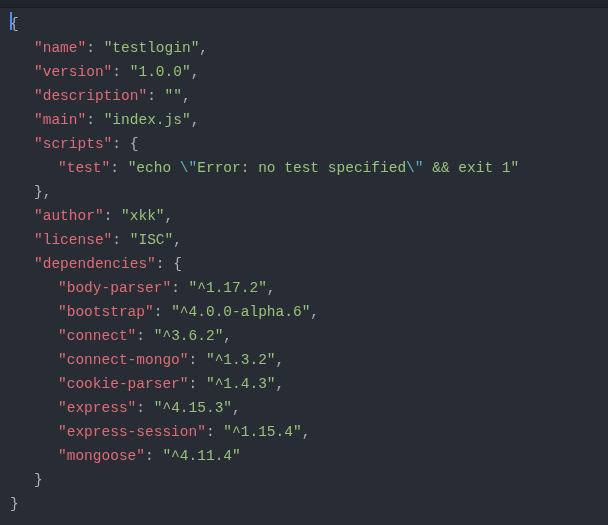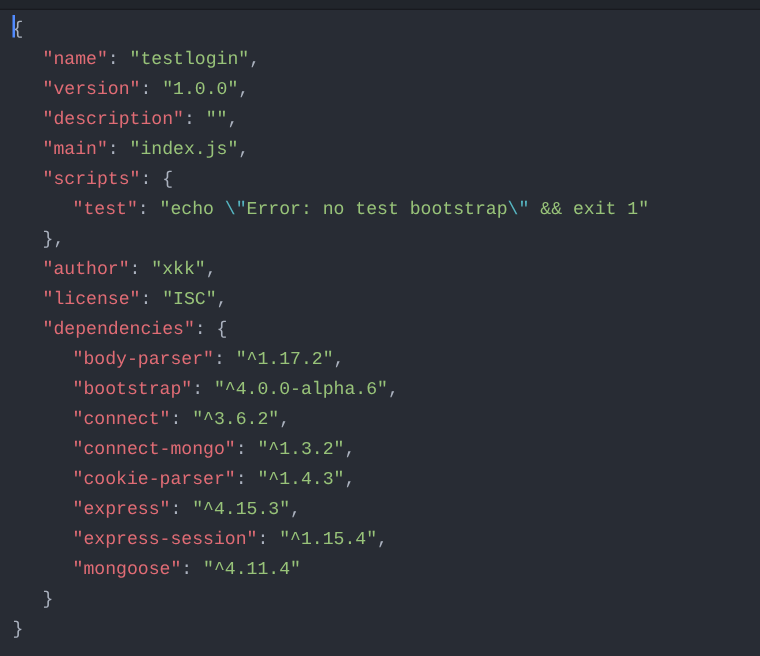--- a/index.html
+++ b/index.html
@@ -52,21 +52,21 @@
   <div class="line i1"><span class="k">"name"</span><span class="p">: </span><span class="s">"testlogin"</span><span class="p">,</span></div>
 
   <div class="line i1"><span class="k">"version"</span><span class="p">: </span><span class="s">"1.0.0"</span><span class="p">,</span></div>
 
   <div class="line i1"><span class="k">"description"</span><span class="p">: </span><span class="s">""</span><span class="p">,</span></div>
 
   <div class="line i1"><span class="k">"main"</span><span class="p">: </span><span class="s">"index.js"</span><span class="p">,</span></div>
 
   <div class="line i1"><span class="k">"scripts"</span><span class="p">: </span><span class="p">{</span></div>
 
-  <div class="line i2"><span class="k">"test"</span><span class="p">: </span><span class="s">"echo </span><span class="e">\"</span><span class="s">Error: no test bootstrap</span><span class="e">\"</span><span class="s"> &amp;&amp; exit 1"</span></div>
+  <div class="line i2"><span class="k">"test"</span><span class="p">: </span><span class="s">"echo </span><span class="e">\"</span><span class="s">Error: no test specified</span><span class="e">\"</span><span class="s"> &amp;&amp; exit 1"</span></div>
 
   <div class="line i1"><span class="p">}</span><span class="p">,</span></div>
 
   <div class="line i1"><span class="k">"author"</span><span class="p">: </span><span class="s">"xkk"</span><span class="p">,</span></div>
 
   <div class="line i1"><span class="k">"license"</span><span class="p">: </span><span class="s">"ISC"</span><span class="p">,</span></div>
 
   <div class="line i1"><span class="k">"dependencies"</span><span class="p">: </span><span class="p">{</span></div>
 
   <div class="line i2"><span class="k">"body-parser"</span><span class="p">: </span><span class="s">"^1.17.2"</span><span class="p">,</span></div>

